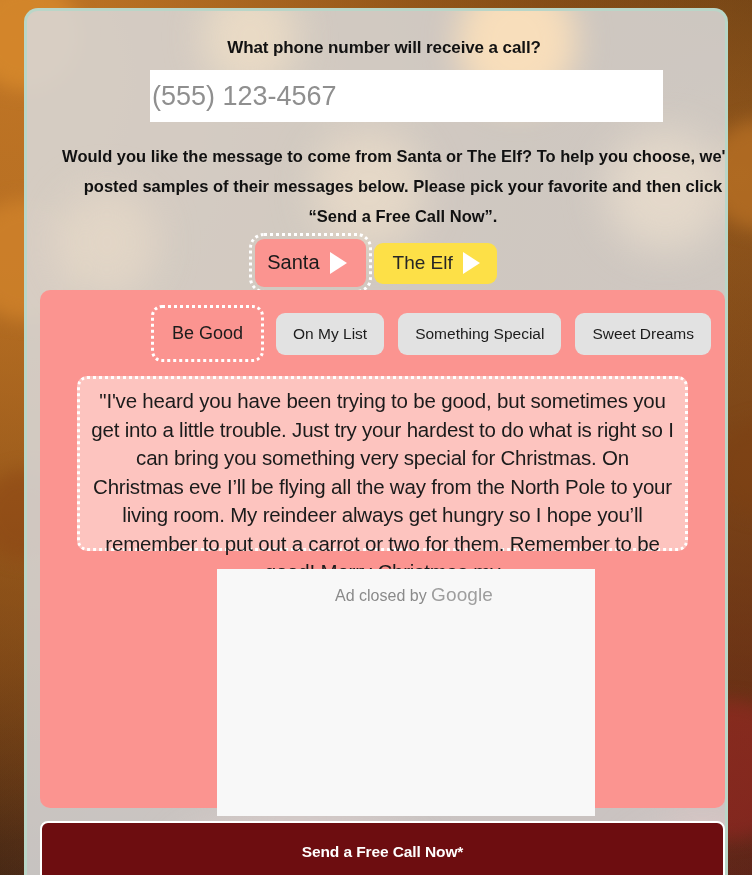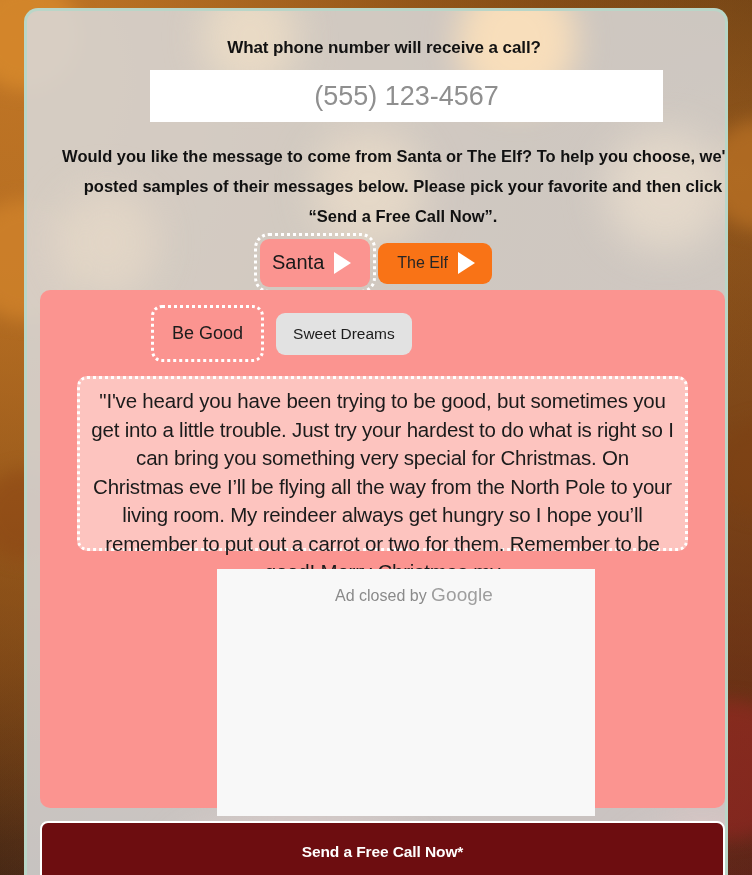--- a/index.html
+++ b/index.html
@@ -66,21 +66,21 @@
     letter-spacing: -0.1px;
   }
   .phone-input {
     position: absolute;
     left: 123px; top: 59px;
     width: 513px; height: 52px;
     box-sizing: border-box;
     background: #ffffff;
     border: none;
     outline: none;
-    text-align: center;
+    text-align: left;
     font-family: "Liberation Sans", sans-serif;
     font-size: 27px;
     color: #8f8f8f;
   }
   .phone-input::placeholder { color: #8f8f8f; opacity: 1; }
 
   
   .instructions {
     position: absolute;
     left: 32px; top: 130px;
@@ -103,23 +103,23 @@
   }
   .voice-btn {
     display: inline-flex;
     align-items: center;
     gap: 10px;
     border: none;
     border-radius: 9px;
     font-family: "Liberation Sans", sans-serif;
     cursor: pointer;
     padding: 9px 17px 10px 19px;
-    background: #f97316;
+    background: #fde047;
     color: #262626;
-    font-size: 16px;
+    font-size: 19px;
   }
   .voice-btn.selected {
     background: #fb9490;
     color: #1a1a1a;
     outline: 3px dotted #ffffff;
     outline-offset: 3px;
     padding: 12px 19px 13px 12px;
     font-size: 20px;
   }
   .play-tri {
@@ -273,20 +273,22 @@
         <button class="voice-btn">
           <span>The Elf</span>
           <span class="play-tri"></span>
         </button>
       </div>
 
       <div class="message-panel">
 
         <div class="tabs">
           <button class="tab selected">Be Good</button>
+          <button class="tab">On My List</button>
+          <button class="tab">Something Special</button>
           <button class="tab">Sweet Dreams</button>
         </div>
 
         <div class="message-box">
           <div class="message-text">"I've heard you have been trying to be good, but sometimes you get into a little trouble. Just try your hardest to do what is right so I can bring you something very special for Christmas. On Christmas eve I’ll be flying all the way from the North Pole to your living room. My reindeer always get hungry so I hope you’ll remember to put out a carrot or two for them. Remember to be good! Merry Christmas my</div>
         </div>
 
       </div>
 
       <div class="ad-overlay">

